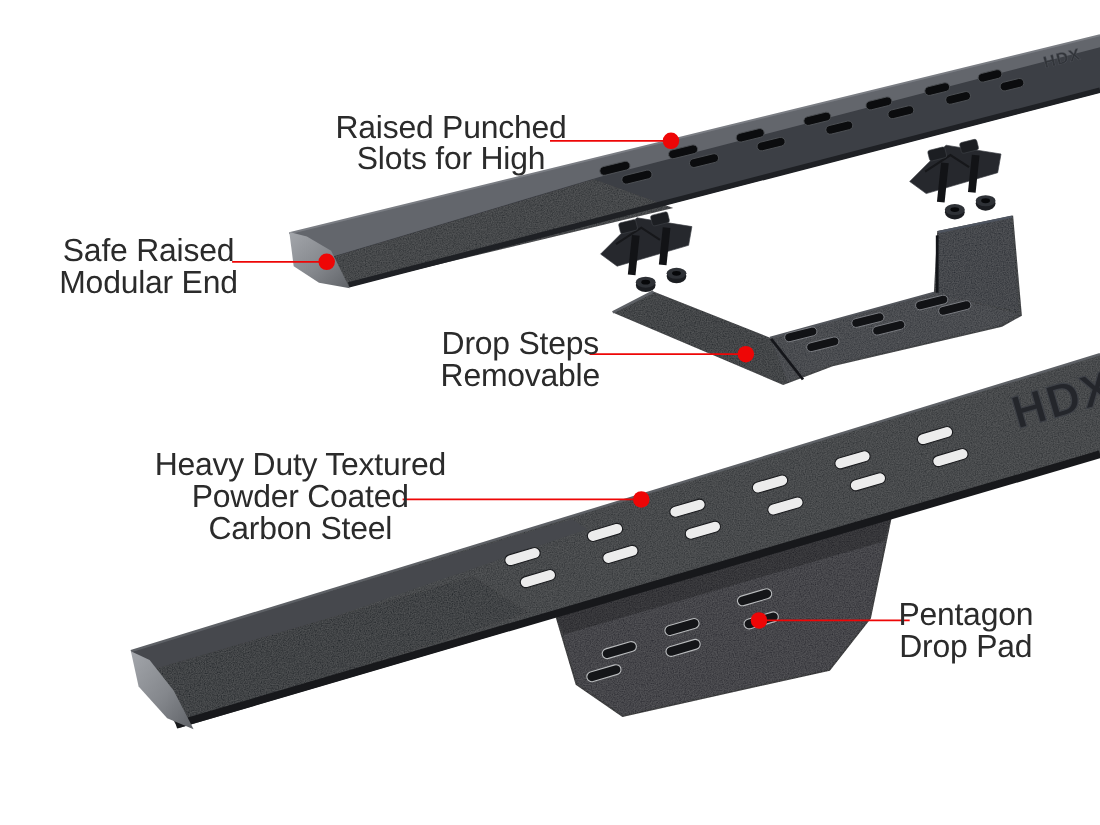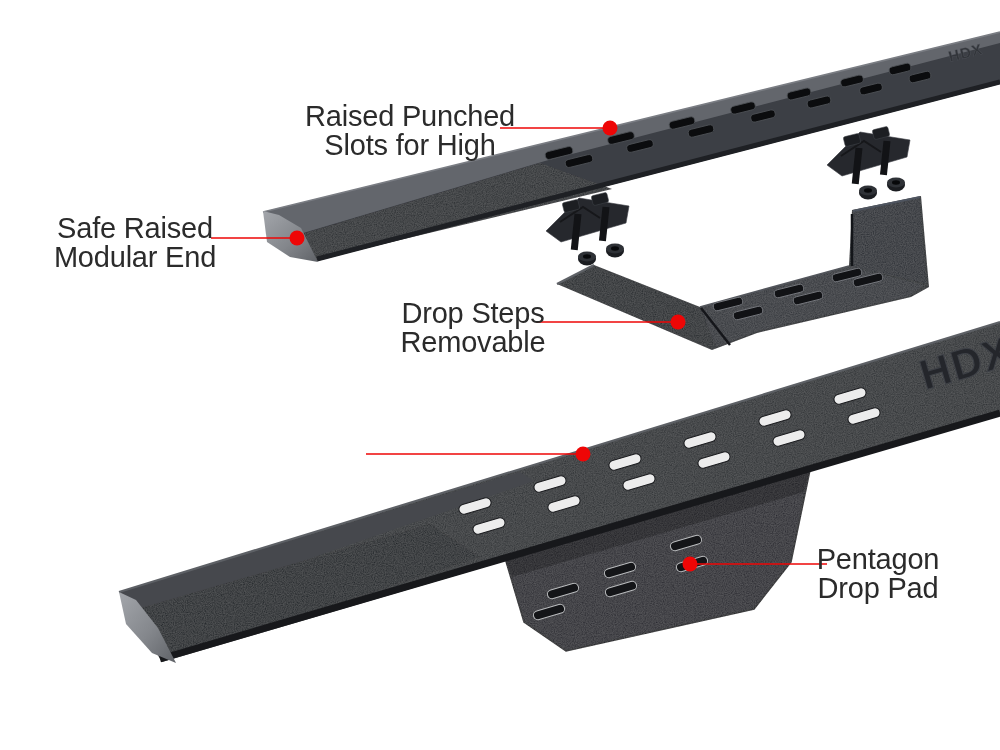--- a/index.html
+++ b/index.html
@@ -174,19 +174,24 @@
 <div class="callout" style="left:135px;top:214px">
   <span class="line">Safe Raised</span>
   <span class="line">Modular End</span>
 </div>
 
 <div class="callout" style="left:473px;top:299px">
   <span class="line">Drop Steps</span>
   <span class="line">Removable</span>
 </div>
 
+<div class="callout" style="left:273px;top:409px">
+  <span class="line">Heavy Duty Textured</span>
+  <span class="line">Powder Coated</span>
+  <span class="line">Carbon Steel</span>
+</div>
 
 <div class="callout" style="left:878px;top:545px">
   <span class="line">Pentagon</span>
   <span class="line">Drop Pad</span>
 </div>
 
 </div>
 
 </body></html>

